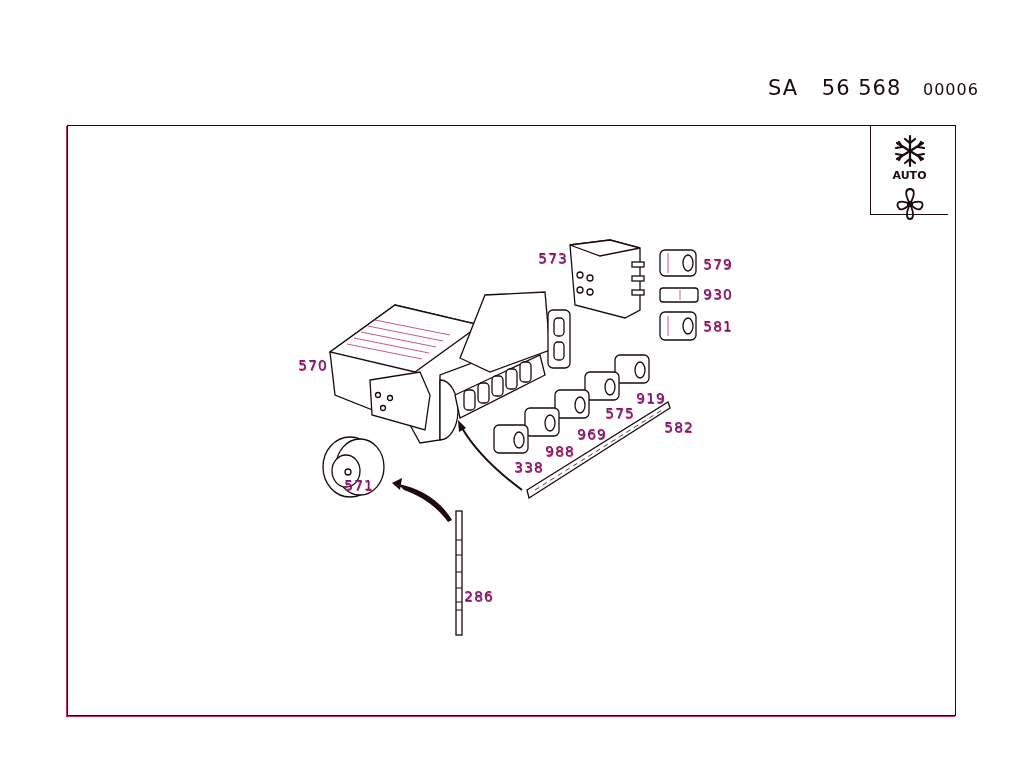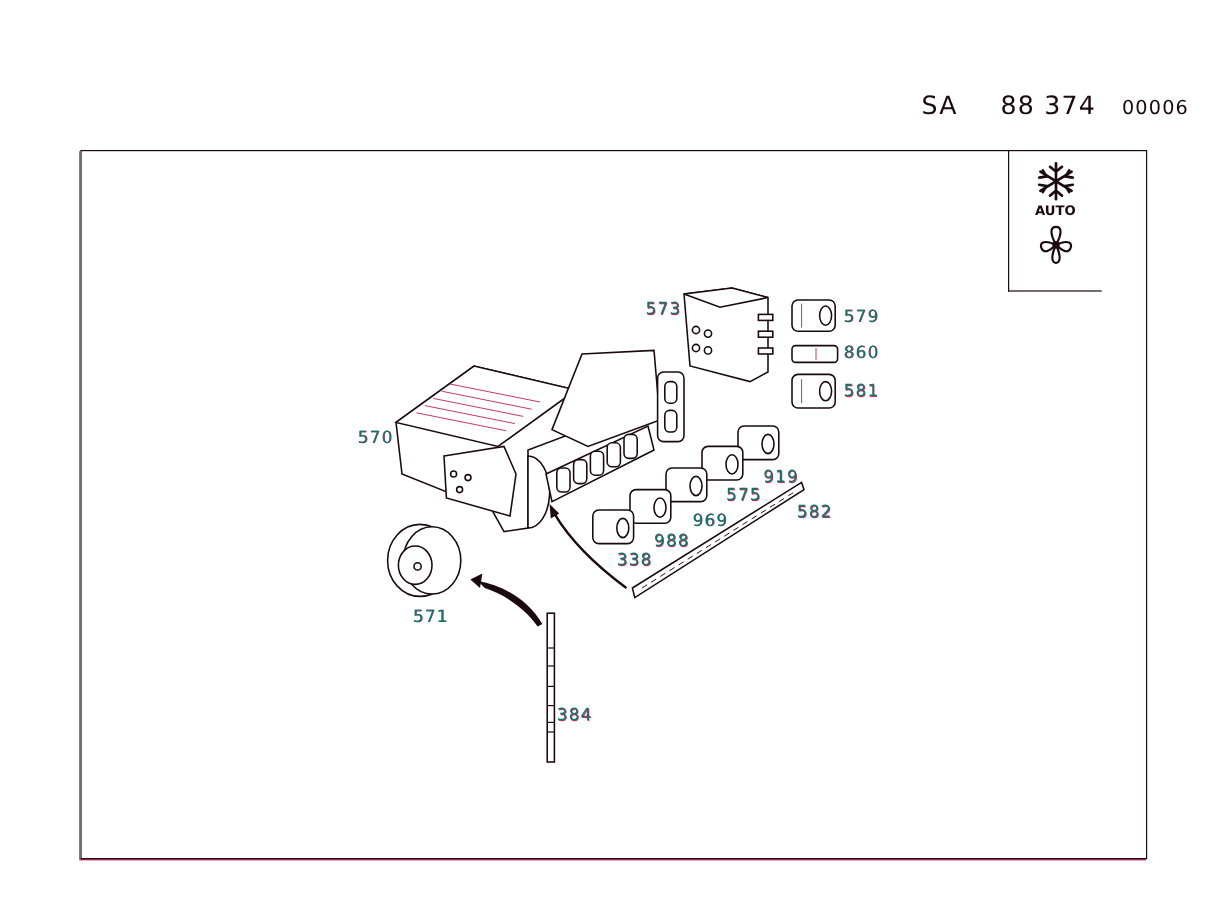--- a/index.html
+++ b/index.html
@@ -1,35 +1,35 @@
 <!DOCTYPE html>
 <html><head>
 <meta charset="utf-8">
 <style>
   html, body { margin:0; padding:0; background:#ffffff; }
   body { width:1024px; height:769px; position:relative; overflow:hidden; font-family:"DejaVu Sans", sans-serif; color:#1a0a10; }
   .doc-id { position:absolute; top:76px; left:768px; font-size:21px; letter-spacing:1px; white-space:nowrap; }
-  .doc-id .sa { margin-right:28px; }
+  .doc-id .sa { margin-right:16px; }
   .doc-id .num { margin-right:14px; }
   .doc-id .sub { font-size:16px; letter-spacing:1px; }
   .frame { position:absolute; left:67px; top:125px; width:889px; height:591px; border:1.5px solid #1a0a10; box-shadow:-1px 1px 0 #c0305a; box-sizing:border-box; }
-  .badge { position:absolute; left:840px; top:125px; width:78px; height:118px; border-left:1.5px solid #1a0a10; border-bottom:1.5px solid #1a0a10; box-sizing:border-box; }
+  .badge { position:absolute; left:870px; top:125px; width:78px; height:90px; border-left:1.5px solid #1a0a10; border-bottom:1.5px solid #1a0a10; box-sizing:border-box; }
   .badge .auto { position:absolute; top:44px; left:0; width:100%; text-align:center; font-size:11px; font-weight:bold; }
   .badge svg { position:absolute; left:0; }
-  .label { position:absolute; font-size:14px; letter-spacing:1px; white-space:nowrap; color:#0f766e; text-shadow:0.5px 0.5px 0 #c0305a; }
+  .label { position:absolute; font-size:14px; letter-spacing:1px; white-space:nowrap; color:#701a75; text-shadow:0.5px 0.5px 0 #c0305a; }
   svg.drawing { position:absolute; left:0; top:0; }
   .ln { stroke:#1a0a10; stroke-width:1.3; fill:#fff; }
   .ln2 { stroke:#c0305a; stroke-width:0.8; fill:none; }
 </style>
 </head>
 <body>
 
 <div class="doc-id">
   <span class="sa">SA</span>
-  <span class="num">88 374</span>
+  <span class="num">56 568</span>
   <span class="sub">00006</span>
 </div>
 
 <div class="frame"></div>
 
 <div class="badge">
   <svg width="78" height="44" viewBox="0 0 78 44" style="top:6px">
     <g stroke="#1a0a10" stroke-width="2.2" fill="none" stroke-linecap="round">
       <line x1="39" y1="5" x2="39" y2="35"></line>
       <line x1="26" y1="12" x2="52" y2="28"></line>
@@ -166,24 +166,24 @@
         <line x1="456" y1="555" x2="462" y2="555"></line>
         <line x1="456" y1="572" x2="462" y2="572"></line>
         <line x1="456" y1="588" x2="462" y2="588"></line>
         <line x1="456" y1="602" x2="462" y2="602"></line>
         <line x1="456" y1="610" x2="462" y2="610"></line>
       </g>
   </g>
 </svg>
 
 <span class="label" style="left:298px;top:357px">570</span>
-<span class="label" style="left:344px;top:506px">571</span>
-<span class="label" style="left:464px;top:588px">384</span>
+<span class="label" style="left:344px;top:477px">571</span>
+<span class="label" style="left:464px;top:588px">286</span>
 <span class="label" style="left:538px;top:250px">573</span>
 <span class="label" style="left:636px;top:390px">919</span>
 <span class="label" style="left:605px;top:405px">575</span>
 <span class="label" style="left:577px;top:426px">969</span>
 <span class="label" style="left:545px;top:443px">988</span>
 <span class="label" style="left:514px;top:459px">338</span>
 <span class="label" style="left:703px;top:256px">579</span>
-<span class="label" style="left:703px;top:286px">860</span>
+<span class="label" style="left:703px;top:286px">930</span>
 <span class="label" style="left:703px;top:318px">581</span>
 <span class="label" style="left:664px;top:419px">582</span>
 
 </body></html>

